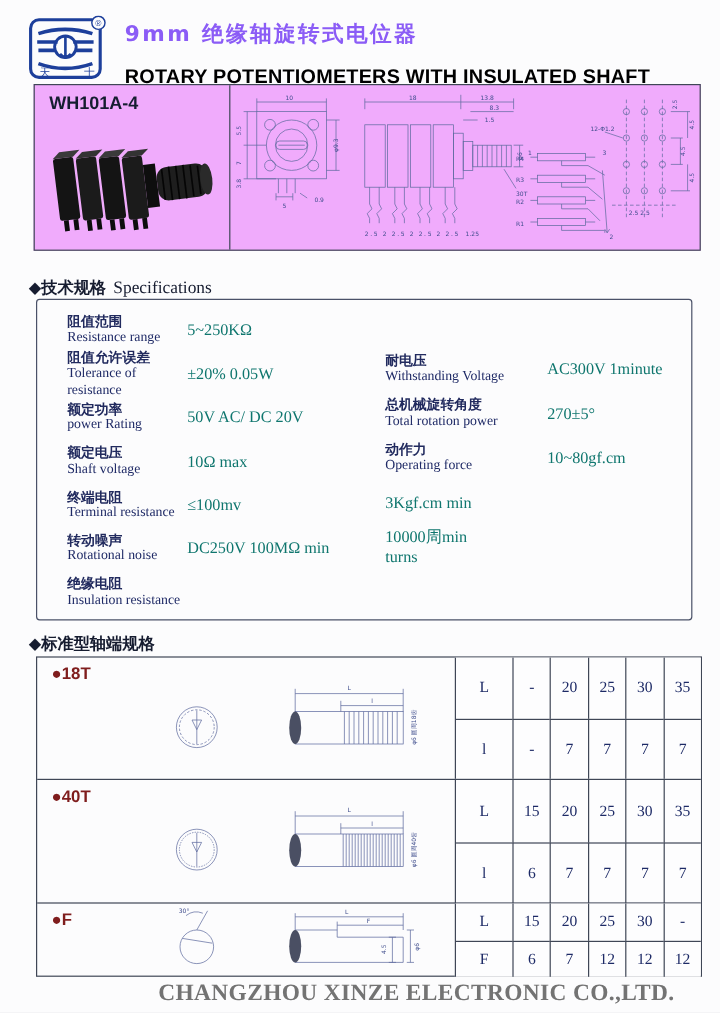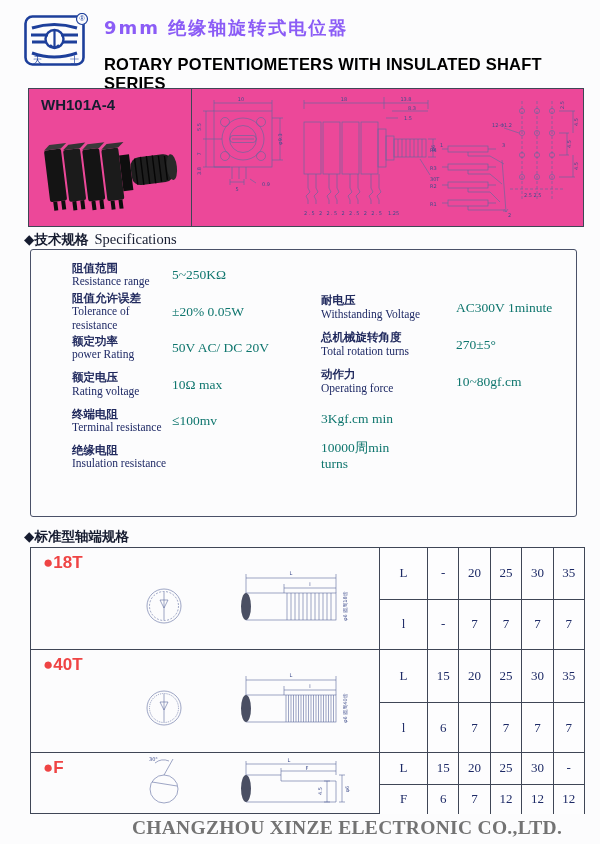--- a/index.html
+++ b/index.html
@@ -6,57 +6,57 @@
   .page{position:relative;width:600px;height:844px;background:#fcfcfd;overflow:hidden;
         font-family:"Liberation Serif",serif;color:#1f2a66;}
   
   .logo{position:absolute;left:24px;top:13px;width:66px;height:53px;}
   .titles{position:absolute;left:104px;top:16px;width:480px;}
   .title-cn{font-family:"DejaVu Sans",sans-serif;font-weight:bold;font-size:18px;
             color:#8b5cf6;letter-spacing:2px;}
   .title-en{font-family:"Liberation Sans",sans-serif;font-size:16.5px;font-weight:bold;
             color:#000000;margin-top:15px;letter-spacing:.2px;}
   
-  .product-box{position:absolute;left:28px;top:88px;width:554px;height:137px;
-               border:1.4px solid #3f4656;background:#ec4899;}
+  .product-box{position:absolute;left:28px;top:70px;width:554px;height:137px;
+               border:1.4px solid #3f4656;background:#f0abfc;}
   .pb-divider{position:absolute;left:162px;top:0;bottom:0;width:1px;background:#3f4656;}
   .model{position:absolute;left:12px;top:7px;font-family:"Liberation Sans",sans-serif;
          font-weight:bold;font-size:15px;color:#151d30;}
   .photo{position:absolute;left:4px;top:28px;}
   .drawings{position:absolute;left:163px;top:0;}
   .tline{stroke:#5d6a9e;stroke-width:.6;fill:none;}
   .tdim{font-family:"DejaVu Sans",sans-serif;font-size:5px;fill:#3e4c8c;}
   
   .sec-head{position:absolute;left:24px;font-size:14px;color:#161c30;}
   .sec-head .cn{font-family:"DejaVu Sans",sans-serif;font-weight:bold;font-size:13.5px;}
   .sec-head .en{font-family:"Liberation Serif",serif;font-size:14.5px;margin-left:6px;}
   #spec-head{top:231px;} #shaft-head{top:528px;}
   .spec-box{position:absolute;left:30px;top:249px;width:545px;height:266px;
             border:1.2px solid #4a5168;border-radius:3px;}
   .spec-col{position:absolute;top:0;}
-  #spec-left{left:41px;top:7px;width:270px;}
+  #spec-left{left:25px;top:7px;width:270px;}
   #spec-right{left:290px;top:39px;width:250px;}
   .spec-row{display:flex;align-items:center;}
   #spec-left .spec-row{height:36.4px;}
   #spec-right .spec-row{height:37px;}
   .spec-label{flex:none;}
   #spec-left .spec-label{width:100px;} #spec-right .spec-label{width:135px;}
   .spec-label .cn{font-family:"DejaVu Sans",sans-serif;font-weight:bold;font-size:11.5px;
                   color:#212a5e;line-height:1.25;}
   .spec-label .en{font-family:"Liberation Serif",serif;font-size:11.5px;color:#1f2a66;line-height:1.2;}
   .spec-value{font-family:"Liberation Serif",serif;font-size:13.5px;color:#0f766e;line-height:1.15;}
   
   .shaft-box{position:absolute;left:30px;top:547px;width:553px;height:265px;
              border:1.2px solid #3f4656;}
   .band{position:absolute;left:0;right:0;}
   #band18{top:0;height:101px;}
   #band40{top:101px;height:103px;border-top:1px solid #3f4656;}
   #bandF{top:204px;height:61px;border-top:1px solid #3f4656;}
   .band-label{position:absolute;left:12px;top:5px;font-family:"Liberation Sans",sans-serif;
-              font-weight:bold;font-size:17px;color:#ef4444;z-index:2;}
+              font-weight:bold;font-size:14px;color:#7f1d1d;z-index:2;}
   .band-svg{position:absolute;left:0;top:0;}
   .st{position:absolute;left:348px;right:0;top:0;bottom:0;display:grid;
       grid-template-columns:47px repeat(5,1fr);grid-template-rows:1fr 1fr;
       border-left:1px solid #3f4656;background:#fdfdfe;}
   .st>div{display:flex;align-items:center;justify-content:center;
           font-family:"Liberation Serif",serif;font-size:13px;color:#1d2a66;}
   .st>div:not(:nth-child(6n+1)){border-left:1px solid #3f4656;}
   .st>div:nth-child(n+7){border-top:1px solid #3f4656;}
   
   .footer{position:absolute;left:110px;top:817px;width:474px;text-align:center;
@@ -252,51 +252,58 @@
       <div class="spec-row">
           <div class="spec-label">
             <div class="cn">额定功率</div>
             <div class="en">power Rating</div>
           </div>
           <div class="spec-value">50V  AC/  DC 20V</div>
         </div>
       <div class="spec-row">
           <div class="spec-label">
             <div class="cn">额定电压</div>
-            <div class="en">Rating voltage</div>
+            <div class="en">Shaft voltage</div>
           </div>
           <div class="spec-value">10Ω  max</div>
         </div>
       <div class="spec-row">
           <div class="spec-label">
             <div class="cn">终端电阻</div>
             <div class="en">Terminal resistance</div>
           </div>
           <div class="spec-value">≤100mv</div>
         </div>
       <div class="spec-row">
           <div class="spec-label">
+            <div class="cn">转动噪声</div>
+            <div class="en">Rotational noise</div>
+          </div>
+          <div class="spec-value">DC250V 100MΩ  min</div>
+        </div>
+      <div class="spec-row">
+          <div class="spec-label">
             <div class="cn">绝缘电阻</div>
             <div class="en">Insulation resistance</div>
           </div>
           <div class="spec-value"></div>
         </div>
     </div>
     <div class="spec-col" id="spec-right">
       <div class="spec-row">
           <div class="spec-label">
             <div class="cn">耐电压</div>
             <div class="en">Withstanding Voltage</div>
           </div>
           <div class="spec-value">AC300V 1minute</div>
         </div>
       <div class="spec-row">
           <div class="spec-label">
             <div class="cn">总机械旋转角度</div>
-            <div class="en">Total rotation turns</div>
+            <div class="en">Total rotation power</div>
           </div>
           <div class="spec-value">270±5°</div>
         </div>
       <div class="spec-row">
           <div class="spec-label">
             <div class="cn">动作力</div>
             <div class="en">Operating force</div>
           </div>
           <div class="spec-value">10~80gf.cm</div>
         </div>

